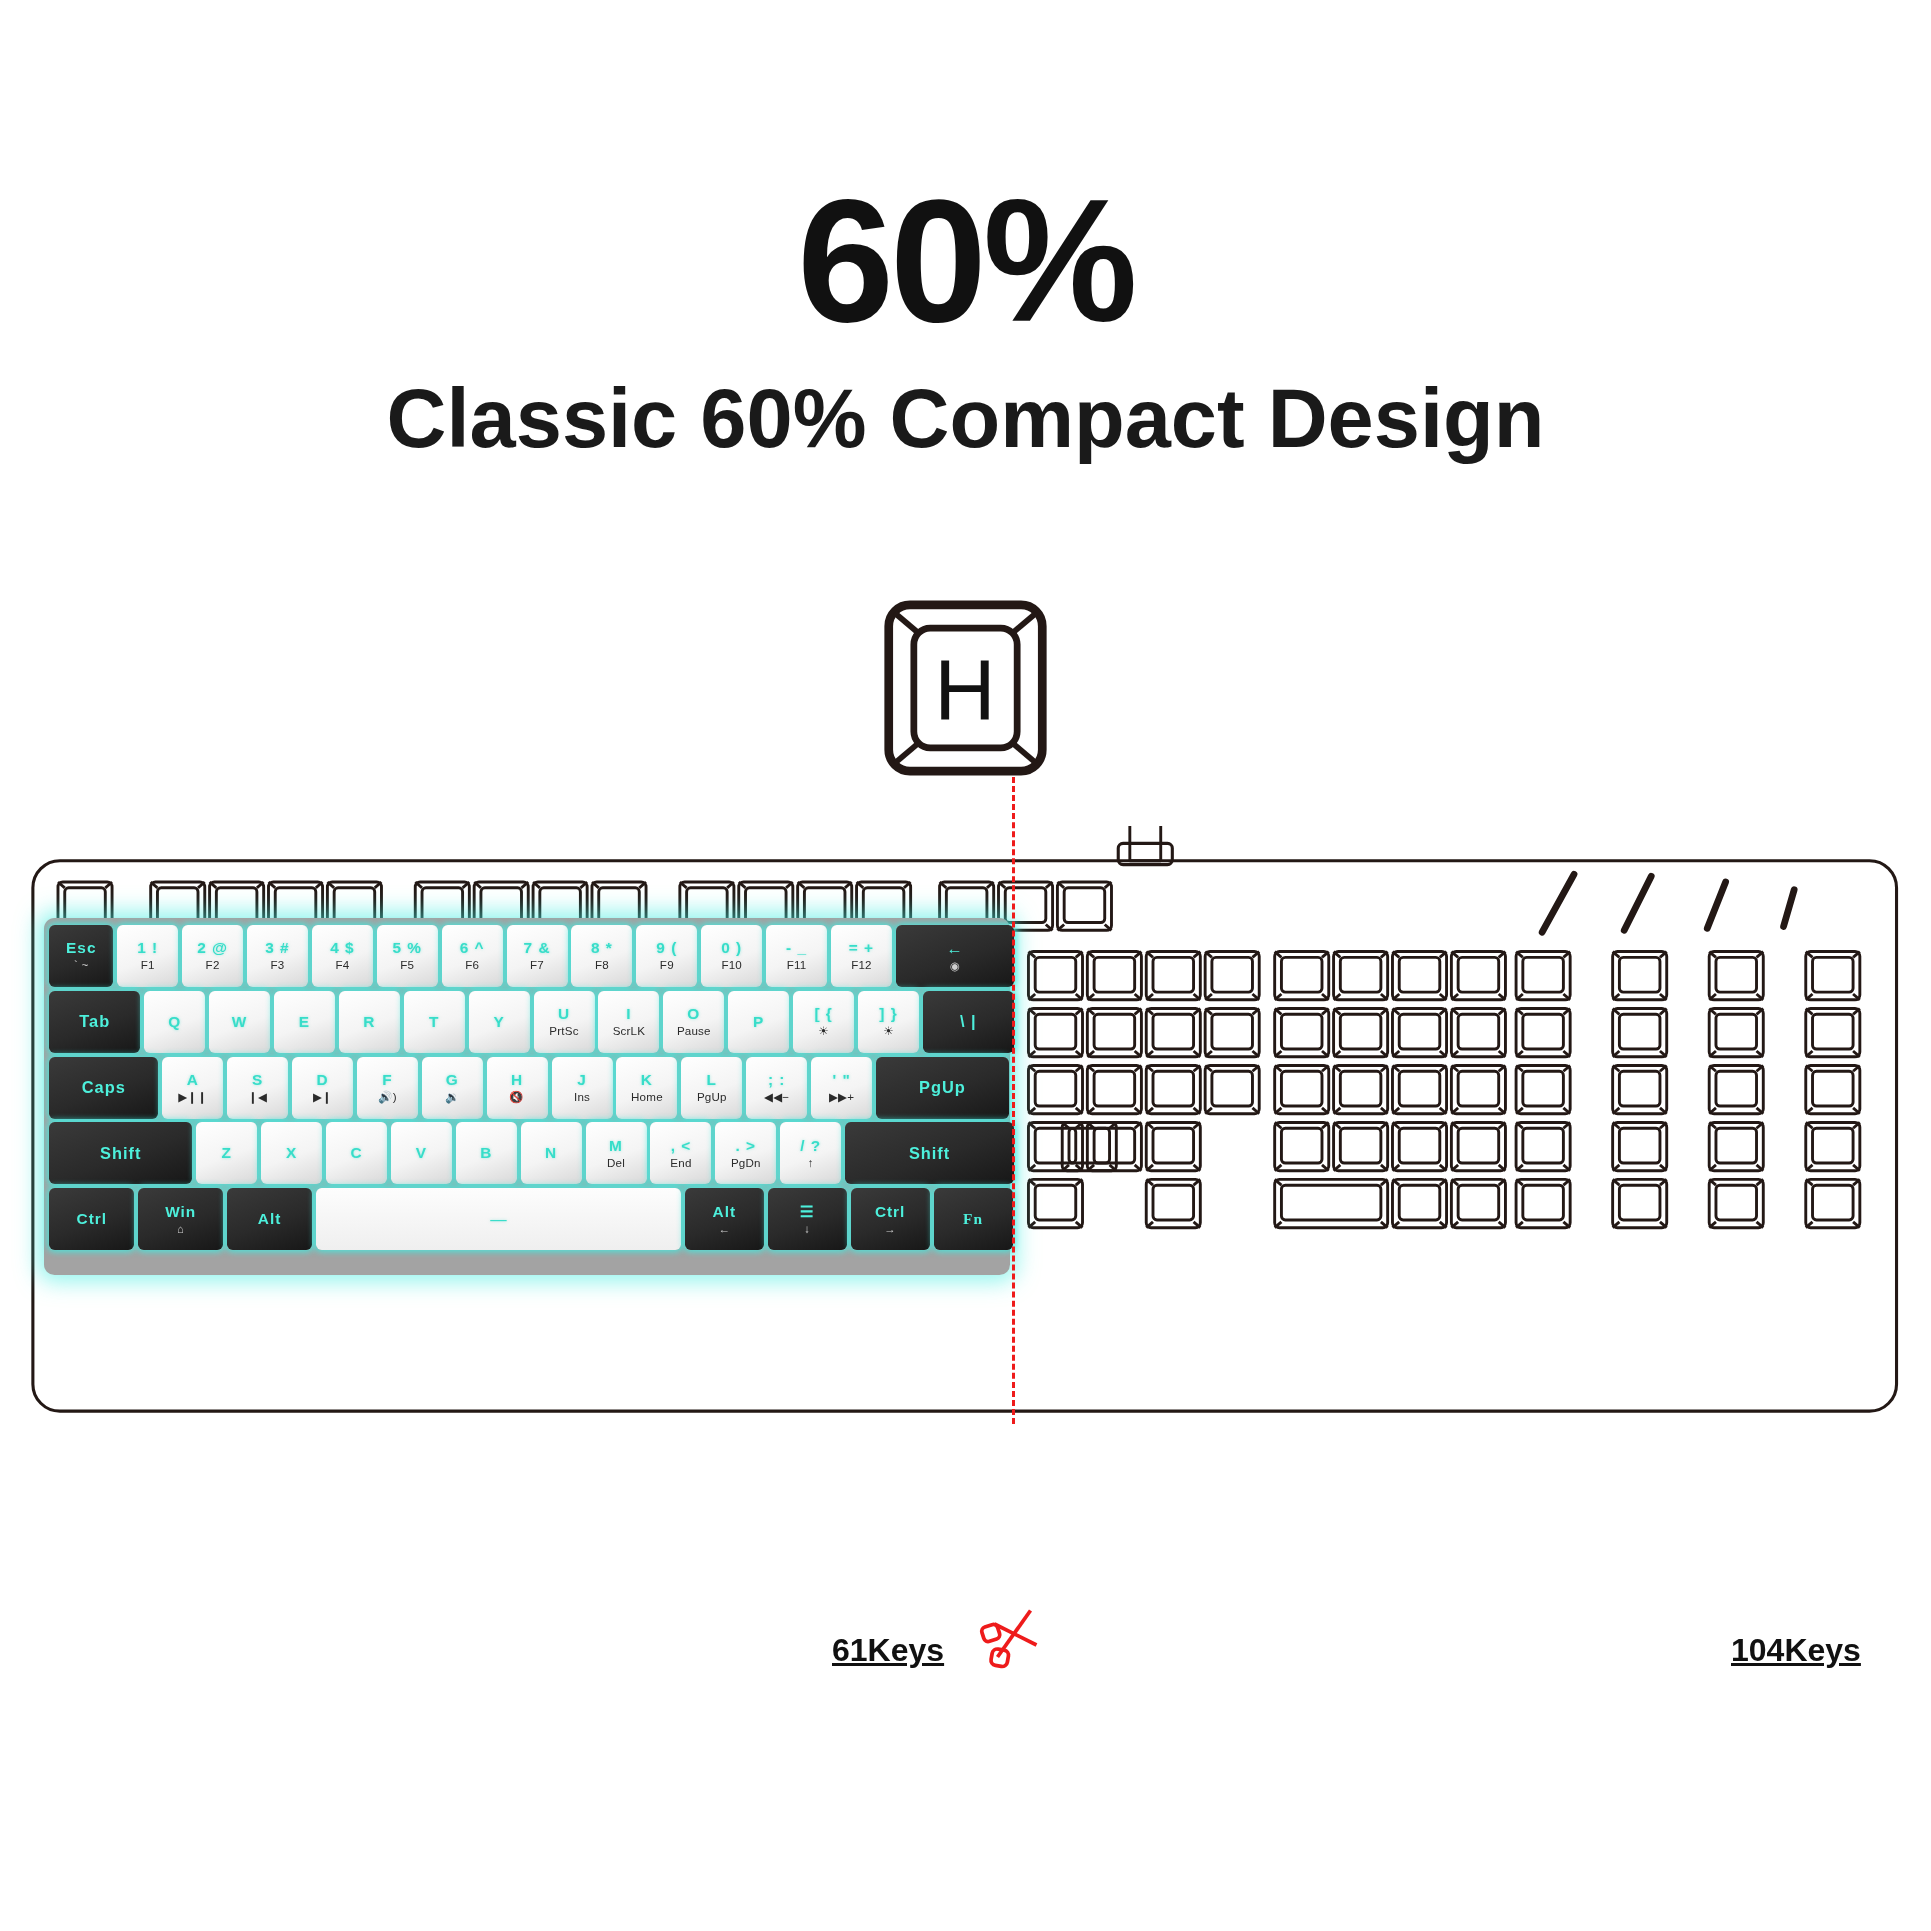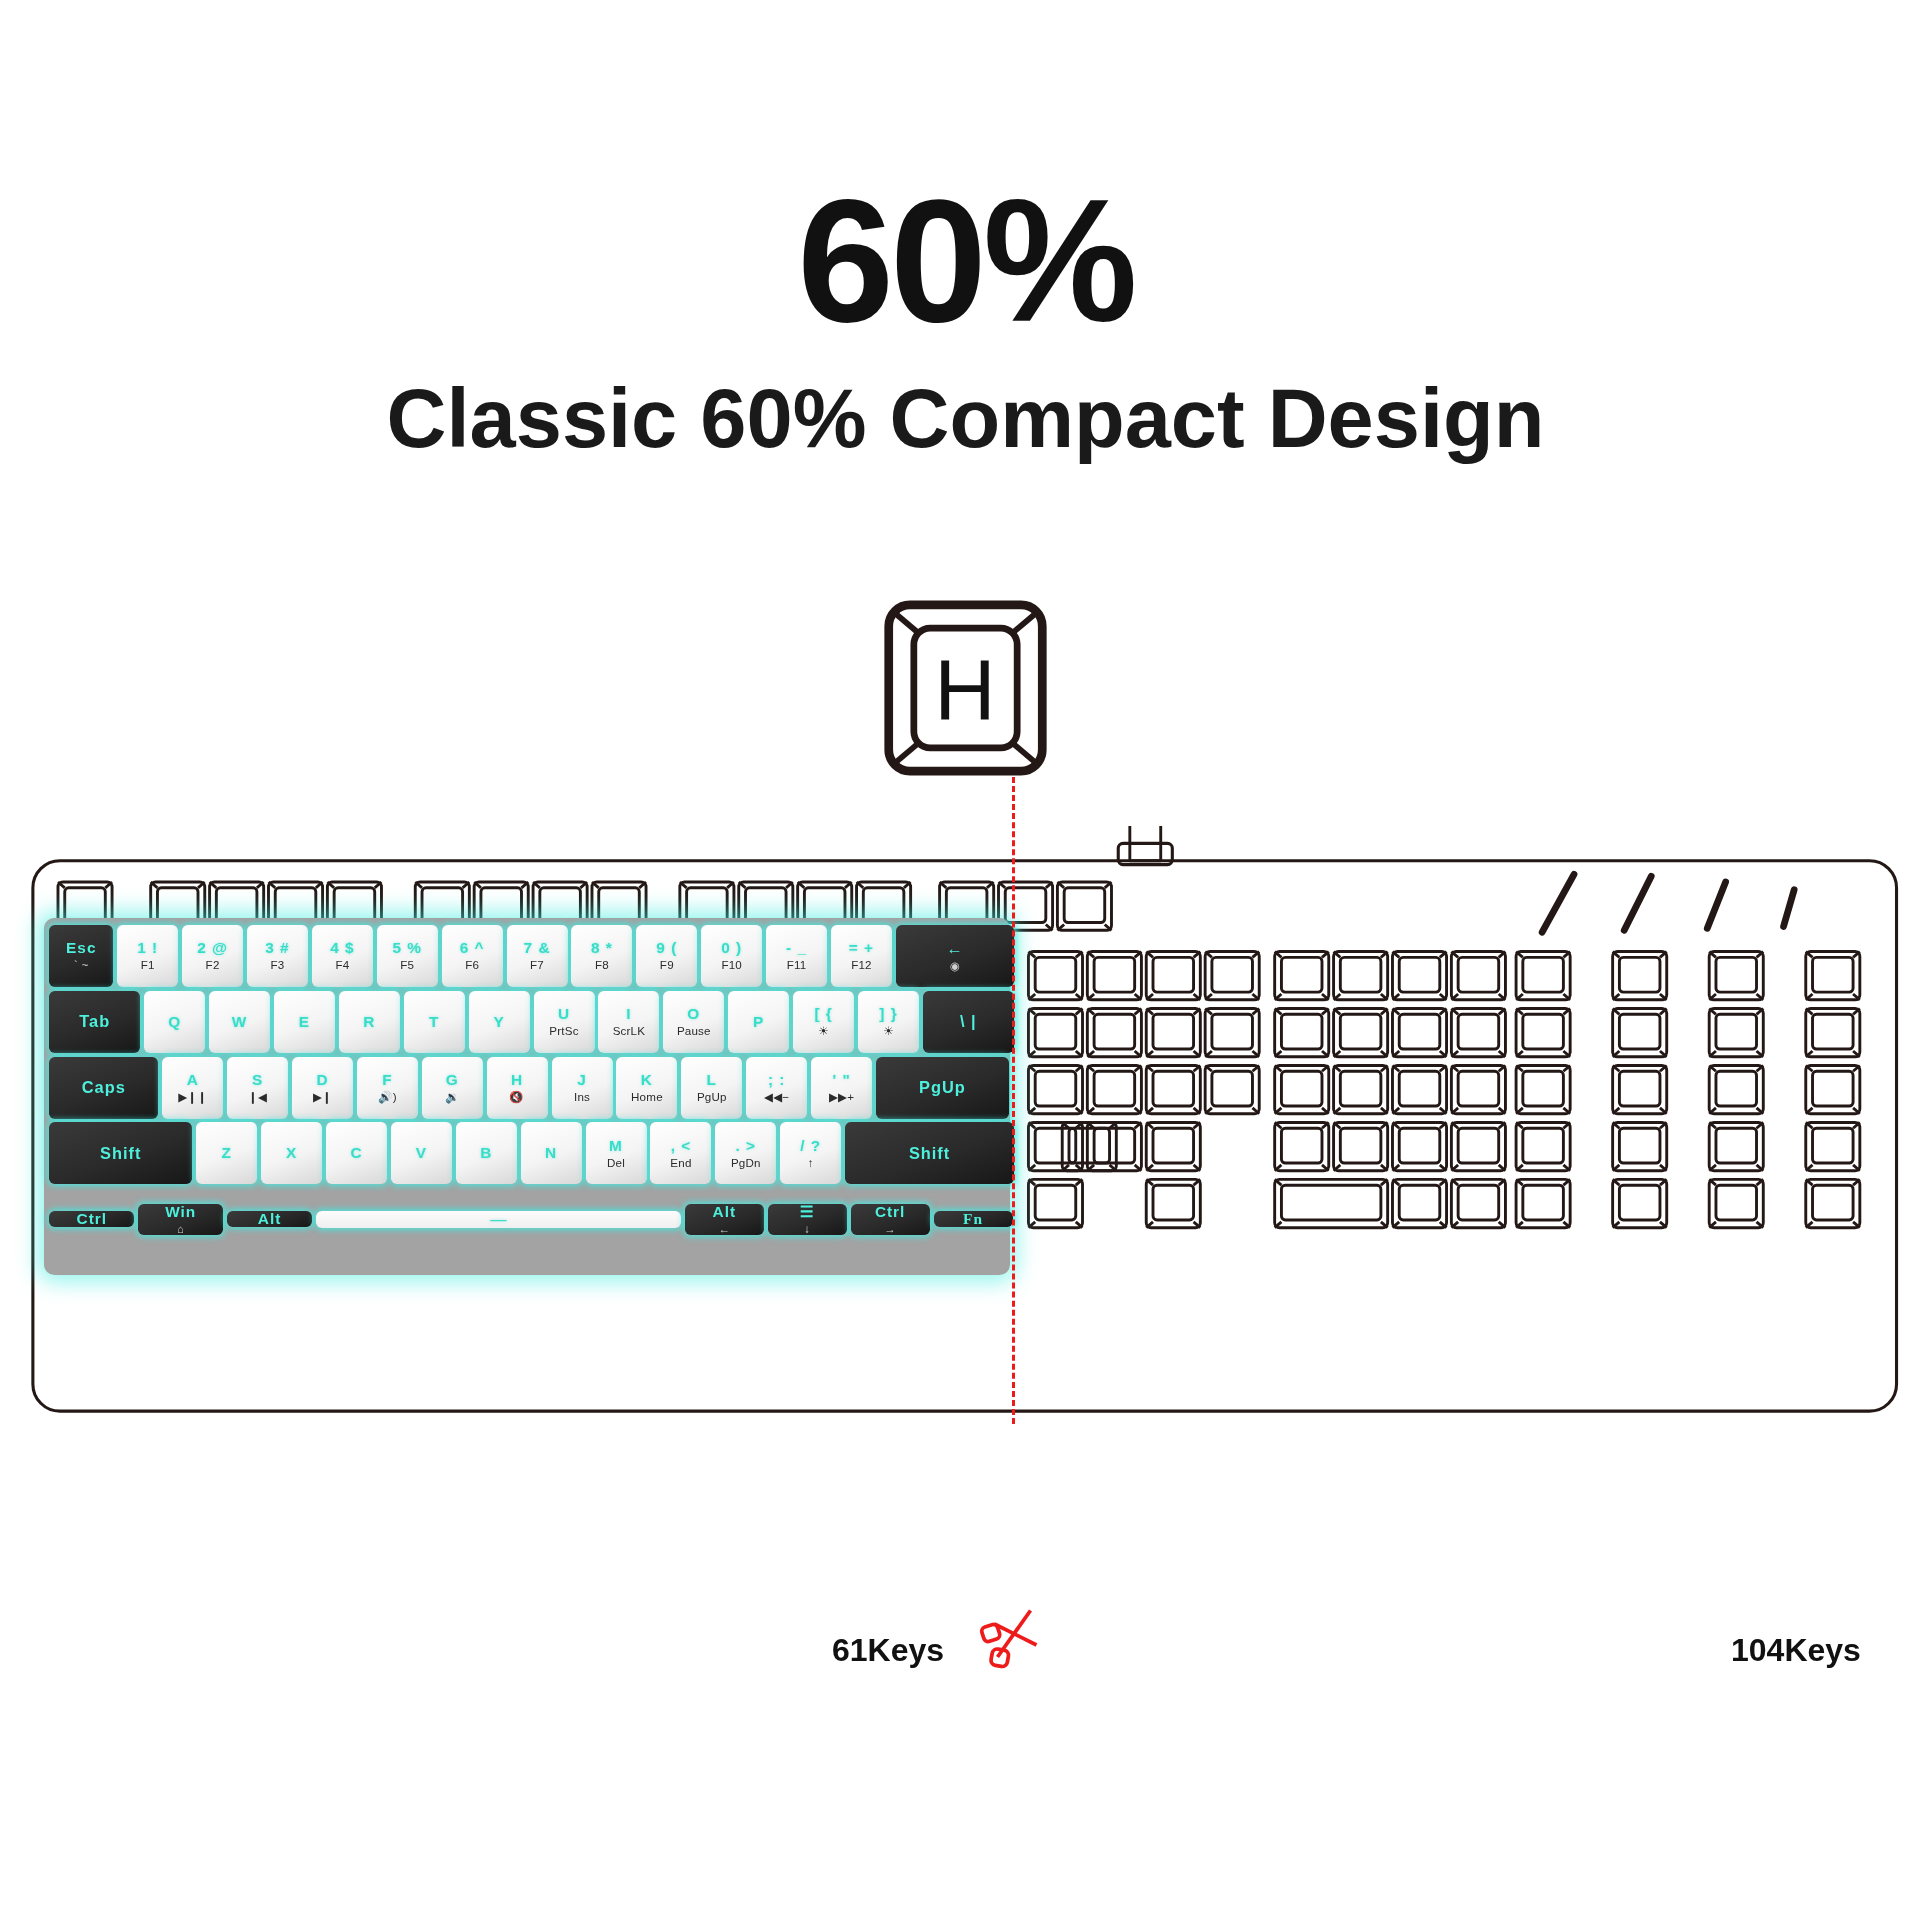--- a/index.html
+++ b/index.html
@@ -22,42 +22,42 @@
 
   
   #outline{position:absolute;left:0;top:0;}
 
   
   #kb60{position:absolute;left:14.5px;top:92px;width:966px;height:357px;
     background:#a3a3a3;border-radius:10.6px;
     box-shadow:0 0 21px 6.8px rgba(64,236,224,.55);
     padding:6.8px 5.8px 5.8px 5.8px;box-sizing:border-box;}
   .krow{display:flex;gap:3.9px;margin-bottom:3.9px;height:62px;}
-  .krow:last-child{margin-bottom:13px;align-items:center;}
+  .krow:last-child{margin-bottom:13px;}
 
   .key{position:relative;border-radius:5.8px;box-sizing:border-box;
     display:flex;flex-direction:column;align-items:center;justify-content:center;
     font-size:15.4px;line-height:1.05;overflow:hidden;
     box-shadow:0 0 6.8px 1.9px rgba(64,236,224,.85);}
   .key.light{background:linear-gradient(160deg,#ffffff 0%,#f4f4f4 55%,#d8d8d8 100%);}
   .key.dark{background:linear-gradient(160deg,#3a3a3a 0%,#2a2a2a 55%,#171717 100%);}
   .legend1{font-weight:bold;color:#3fe8d5;letter-spacing:1px;}
   .key.light .legend1{color:#37ddc9;text-shadow:0 0 2.9px rgba(60,220,200,.5);}
   .key.dark .legend1{color:#4df0dc;}
   .legend2{font-size:11.6px;color:#2b2b2b;margin-top:2.9px;letter-spacing:0.2px;}
   .key.dark .legend2{color:#cfcfcf;}
   .key.wide .legend1{font-size:16.4px;}
   .key.spacebar{background:linear-gradient(180deg,#fdfdfd,#efefef);}
   .spacebar .legend1{color:#37ddc9;font-size:25px;font-weight:400;letter-spacing:0;}
 
   
   #cutline{position:absolute;left:1012px;top:777px;width:0;height:647px;
     border-left:3.9px dashed #ee1b1b;}
   #scissors{position:absolute;left:975px;top:1603px;width:75px;height:75px;}
-  .caption{position:absolute;font-size:32px;font-weight:bold;color:#111;}
+  .caption{position:absolute;font-size:32px;font-weight:bold;color:#111;text-decoration:underline;}
   #cap61{left:832px;top:1632px;}
   #cap104{left:1707px;top:1632px;margin-left:24px;}
 </style>
 </head>
 <body>
 
 <div id="headline">60%</div>
 <div id="subtitle">Classic 60% Compact Design</div>
 
 <div id="badge">

